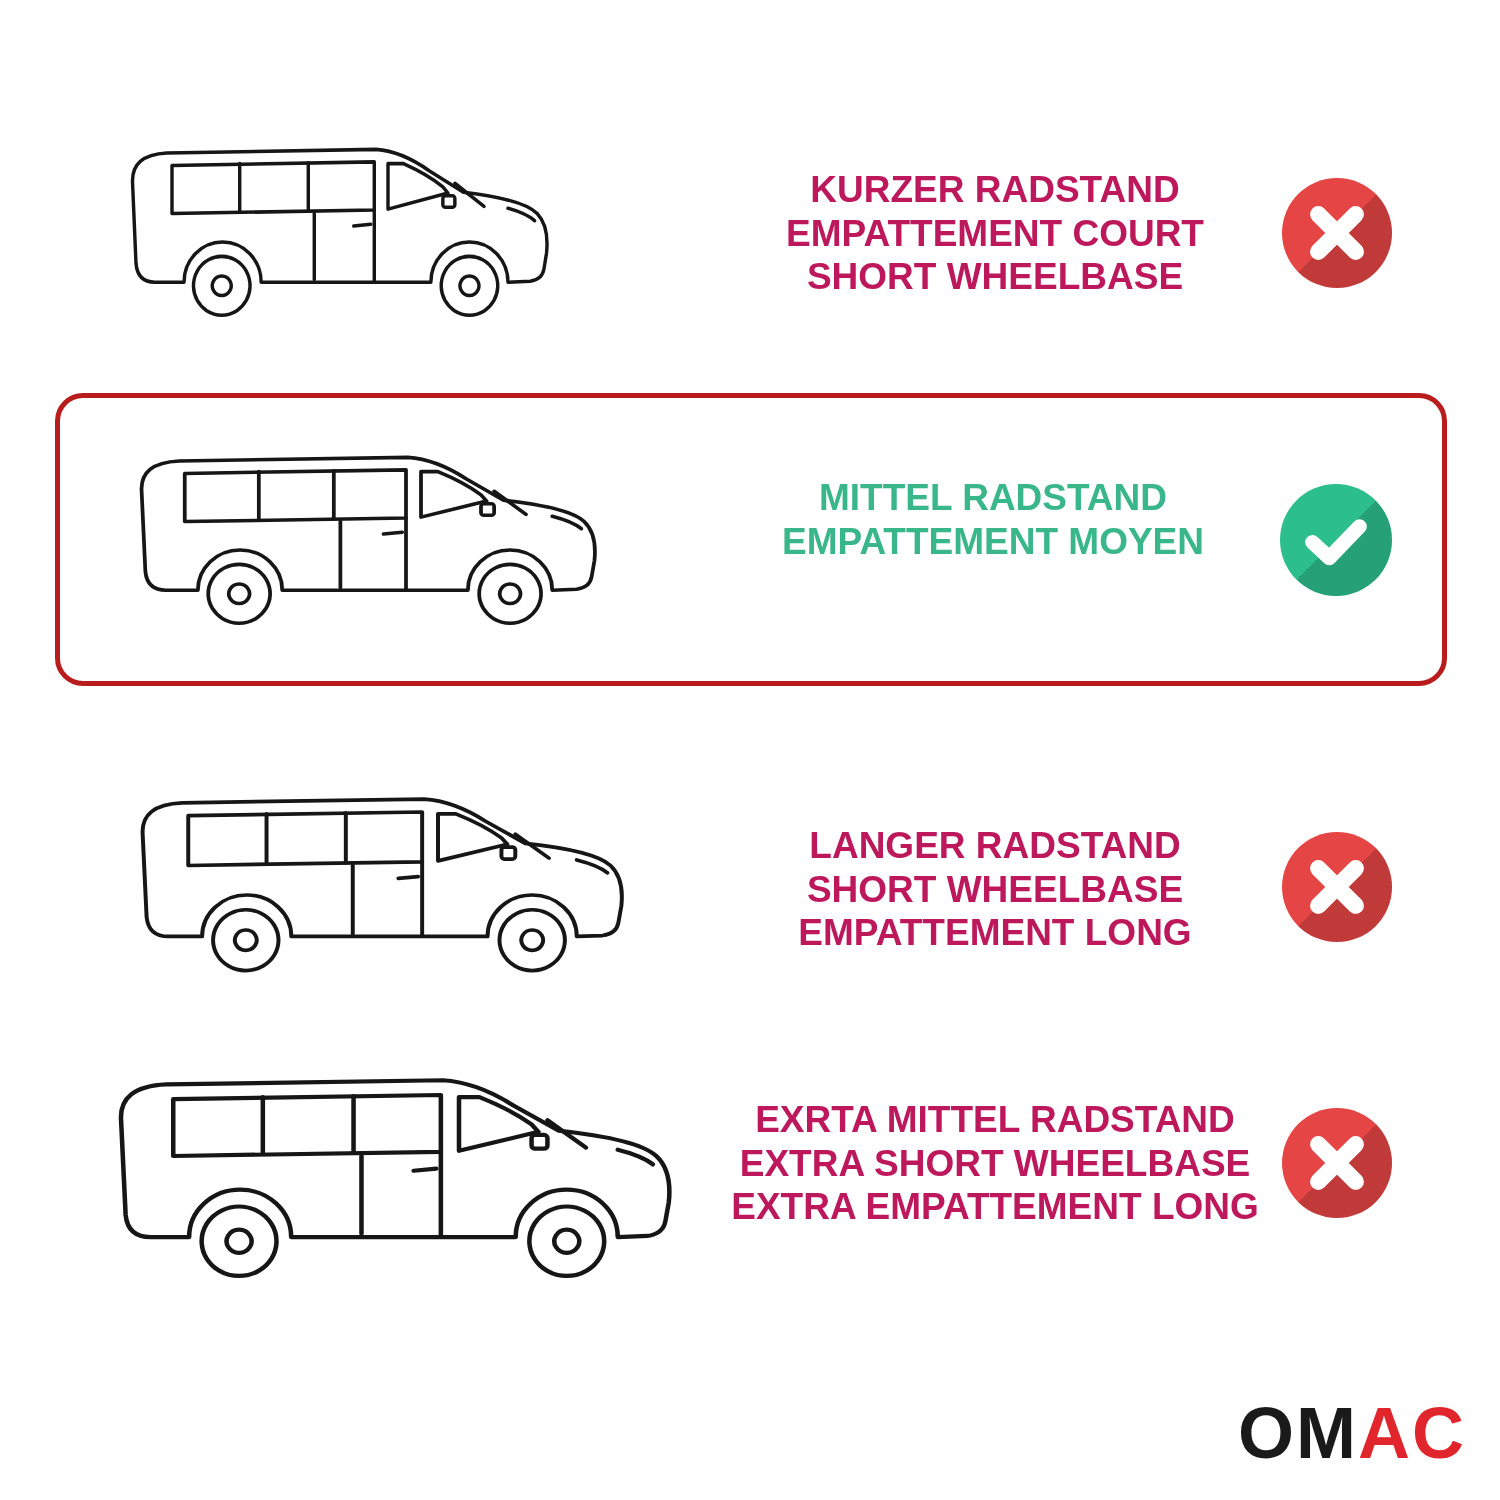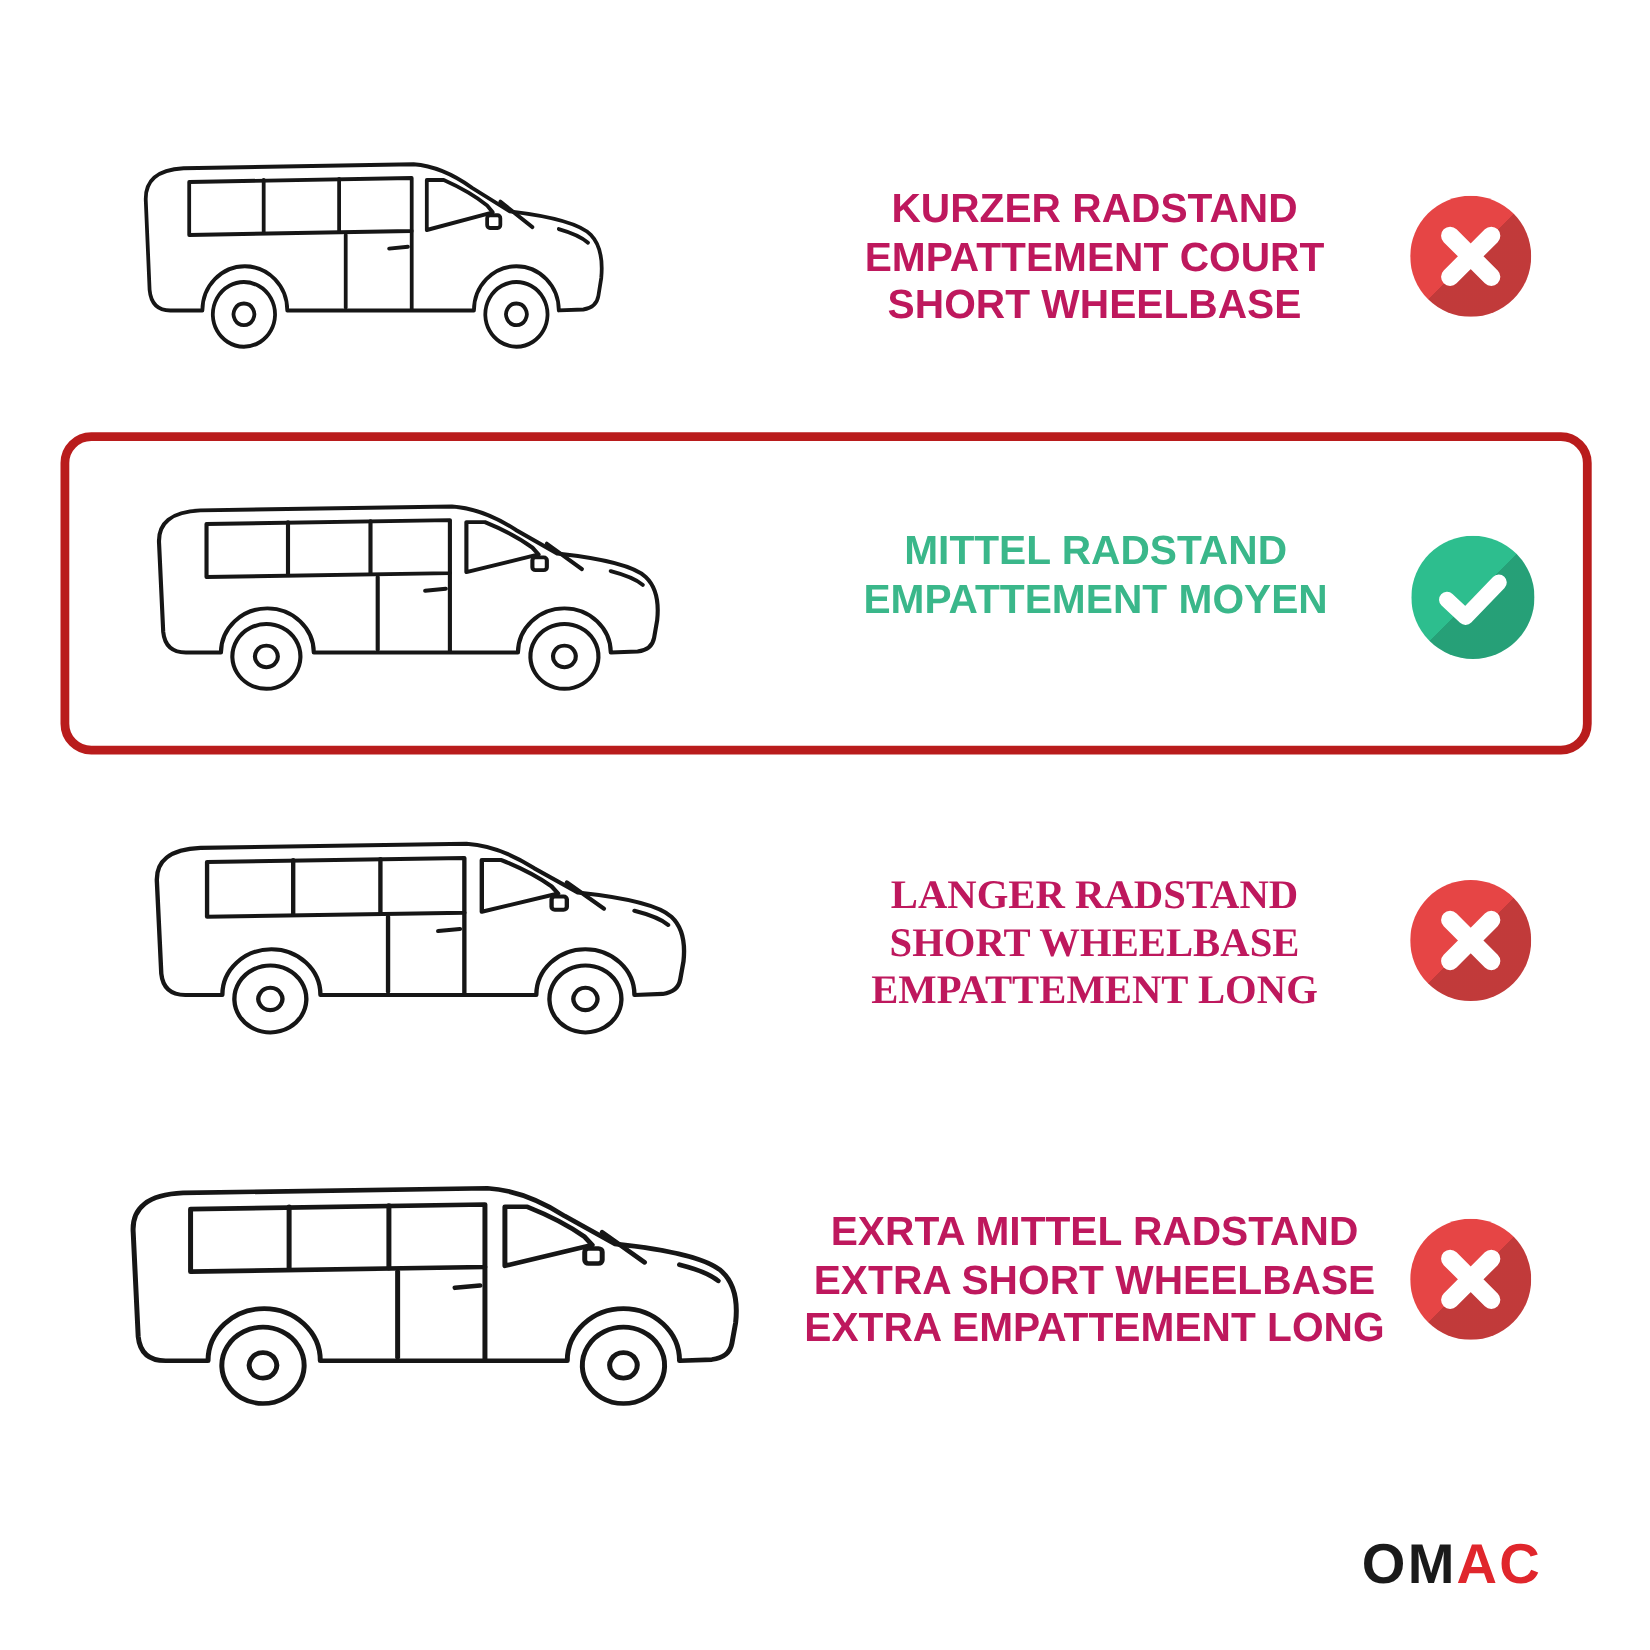--- a/index.html
+++ b/index.html
@@ -4,23 +4,23 @@
 <style>
   html,body{margin:0;padding:0;background:#ffffff;}
   .canvas{
     position:relative;width:1500px;height:1500px;background:#ffffff;overflow:hidden;
     font-family:"Liberation Sans", sans-serif;
   }
   .row{position:absolute;left:0;width:1500px;}
   .row1{top:120px;height:260px;}
   .row2{
     top:393px;left:55px;width:1392px;height:293px;
-    border:8px solid #b91c1c;border-radius:28px;box-sizing:border-box;
+    border:5px solid #b91c1c;border-radius:28px;box-sizing:border-box;
   }
-  .row3{top:740px;height:270px;font-family:Liberation Serif, serif;}
+  .row3{top:772px;height:270px;}
   .row4{top:1050px;height:300px;}
 
   .van{position:absolute;display:block;}
   .van1{left:100px;top:8px;width:480px;height:205px;}
   .van2{left:46px;top:38px;width:525px;height:205px;}
   .van3{left:105px;top:5px;width:555px;height:212px;}
   .van4{left:78px;top:5px;width:635px;height:242px;}
 
   .label{
     position:absolute;width:510px;text-align:center;
@@ -47,21 +47,21 @@
   .glyph-check{stroke-width:13;stroke-linecap:round;stroke-linejoin:round;}
 
   .van-art path, .van-art line, .van-art rect{
     stroke:#161616;stroke-width:4;fill:#ffffff;
     stroke-linejoin:round;stroke-linecap:round;
   }
   .van-art .nofill{fill:none;}
 
   .logo{
     position:absolute;left:1238px;top:1392px;
-    font-size:51px;font-weight:900;letter-spacing:2px;white-space:nowrap;
+    font-size:72px;font-weight:900;letter-spacing:2px;white-space:nowrap;
   }
   .logo .lg-b{color:#1a1a1a;}
   .logo .lg-r{color:#e0262c;}
 </style>
 </head>
 <body>
 
 <div class="canvas">
 
   <svg width="0" height="0" style="position:absolute" aria-hidden="true">

